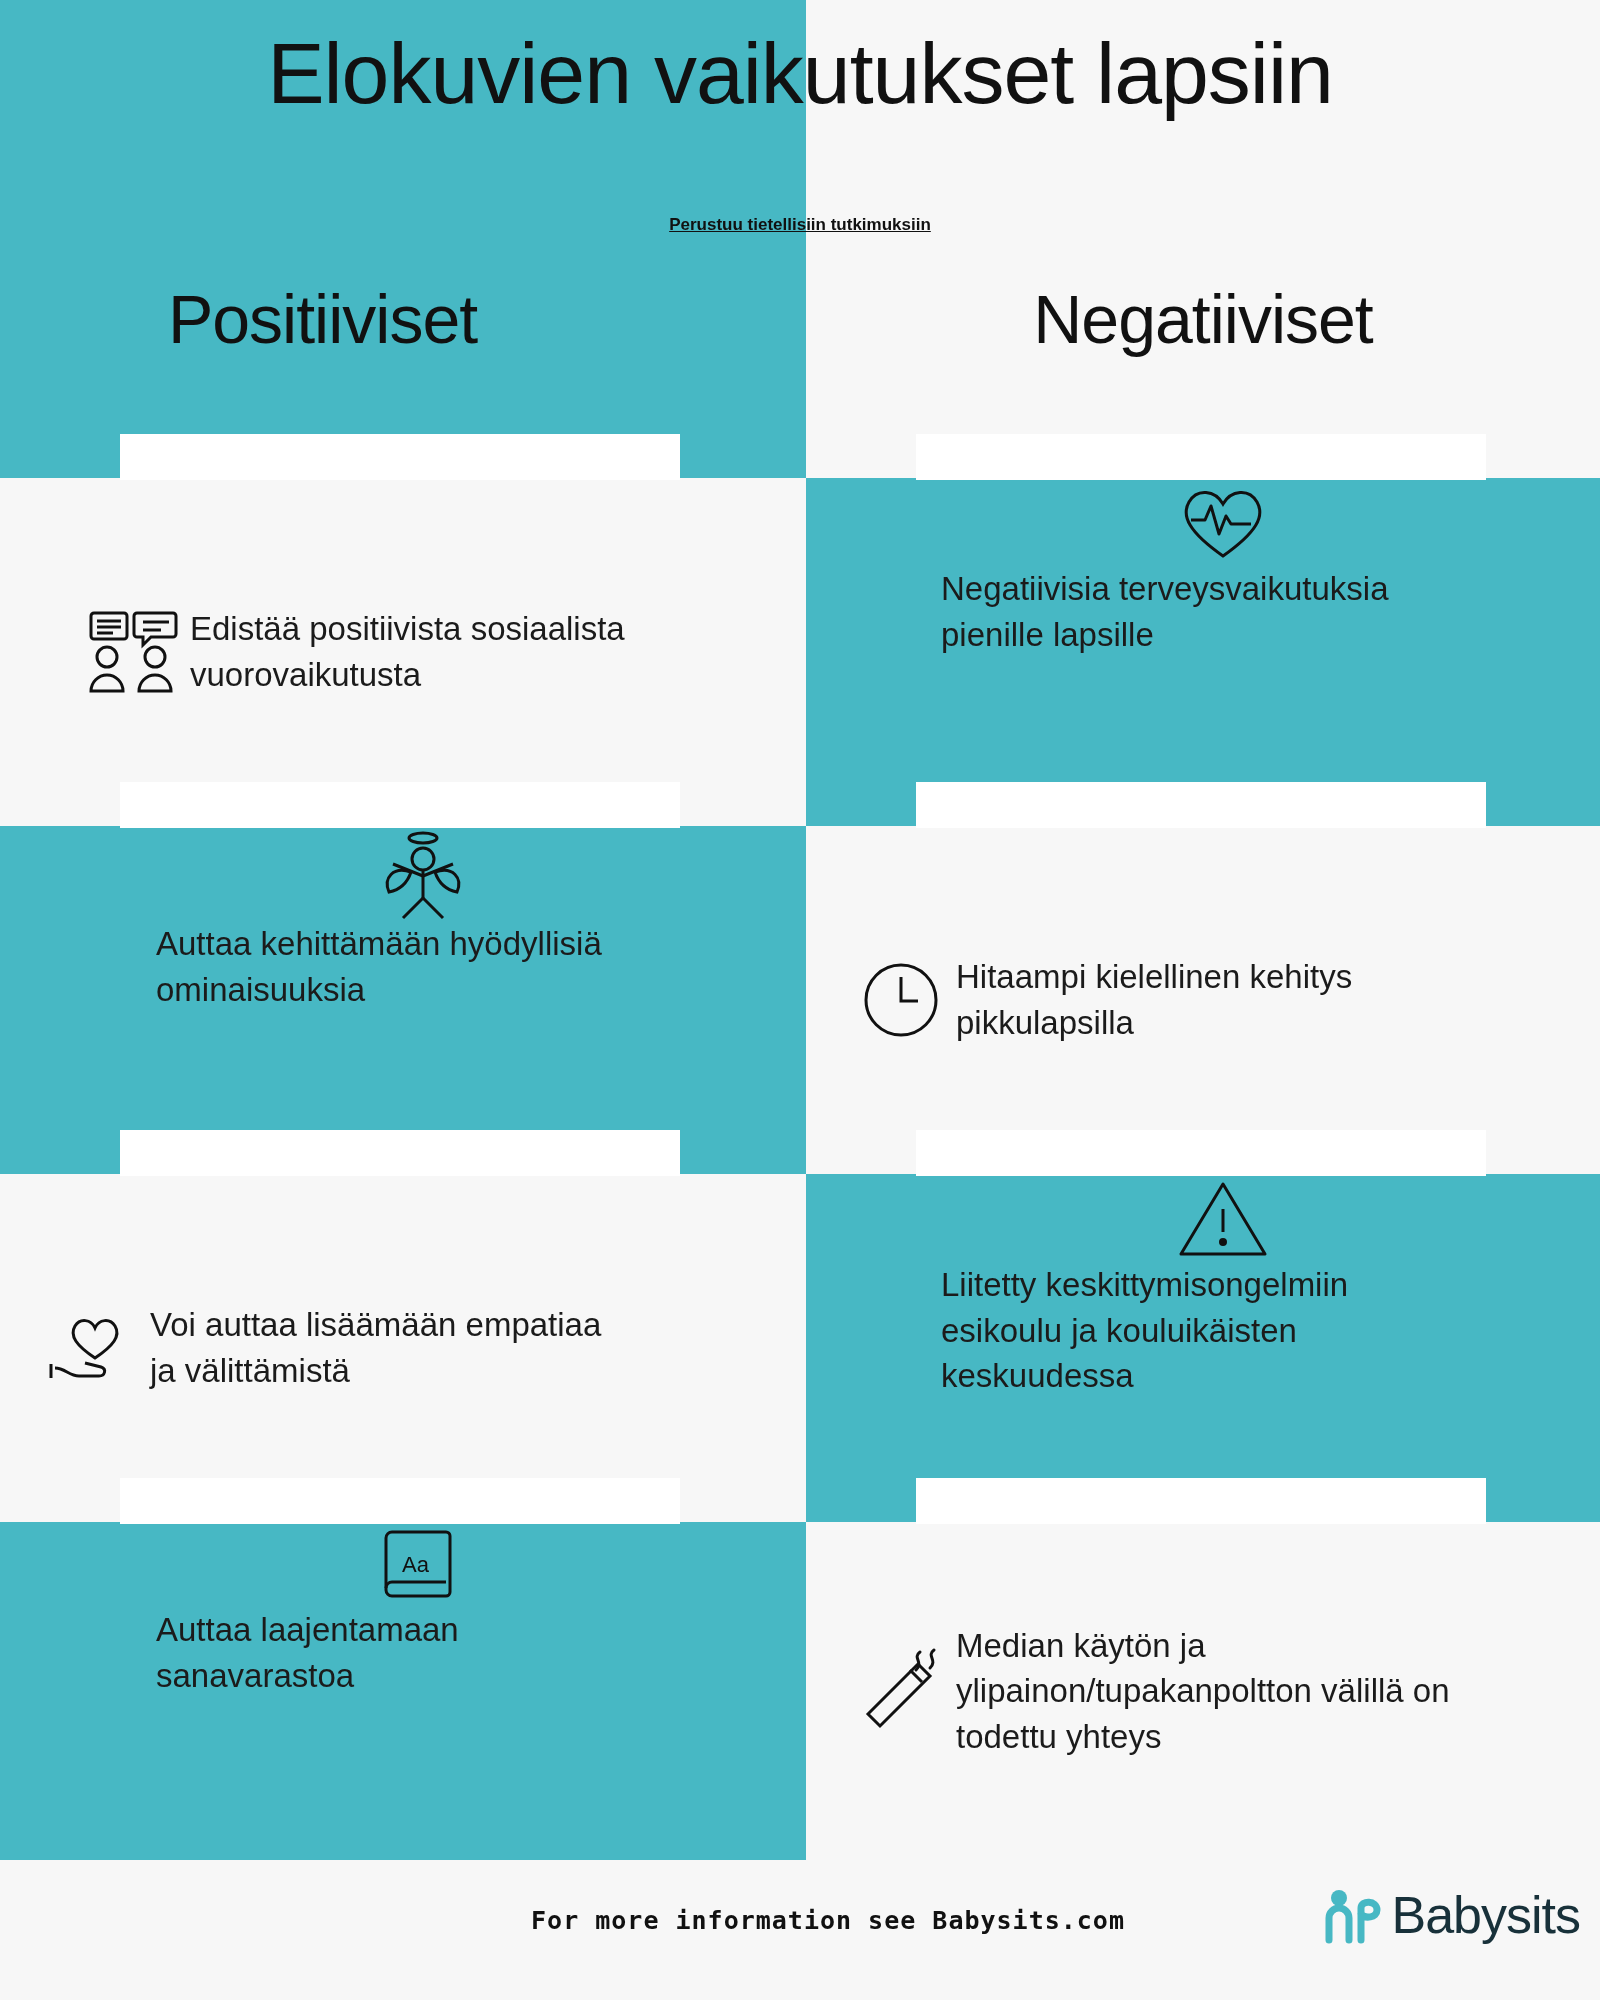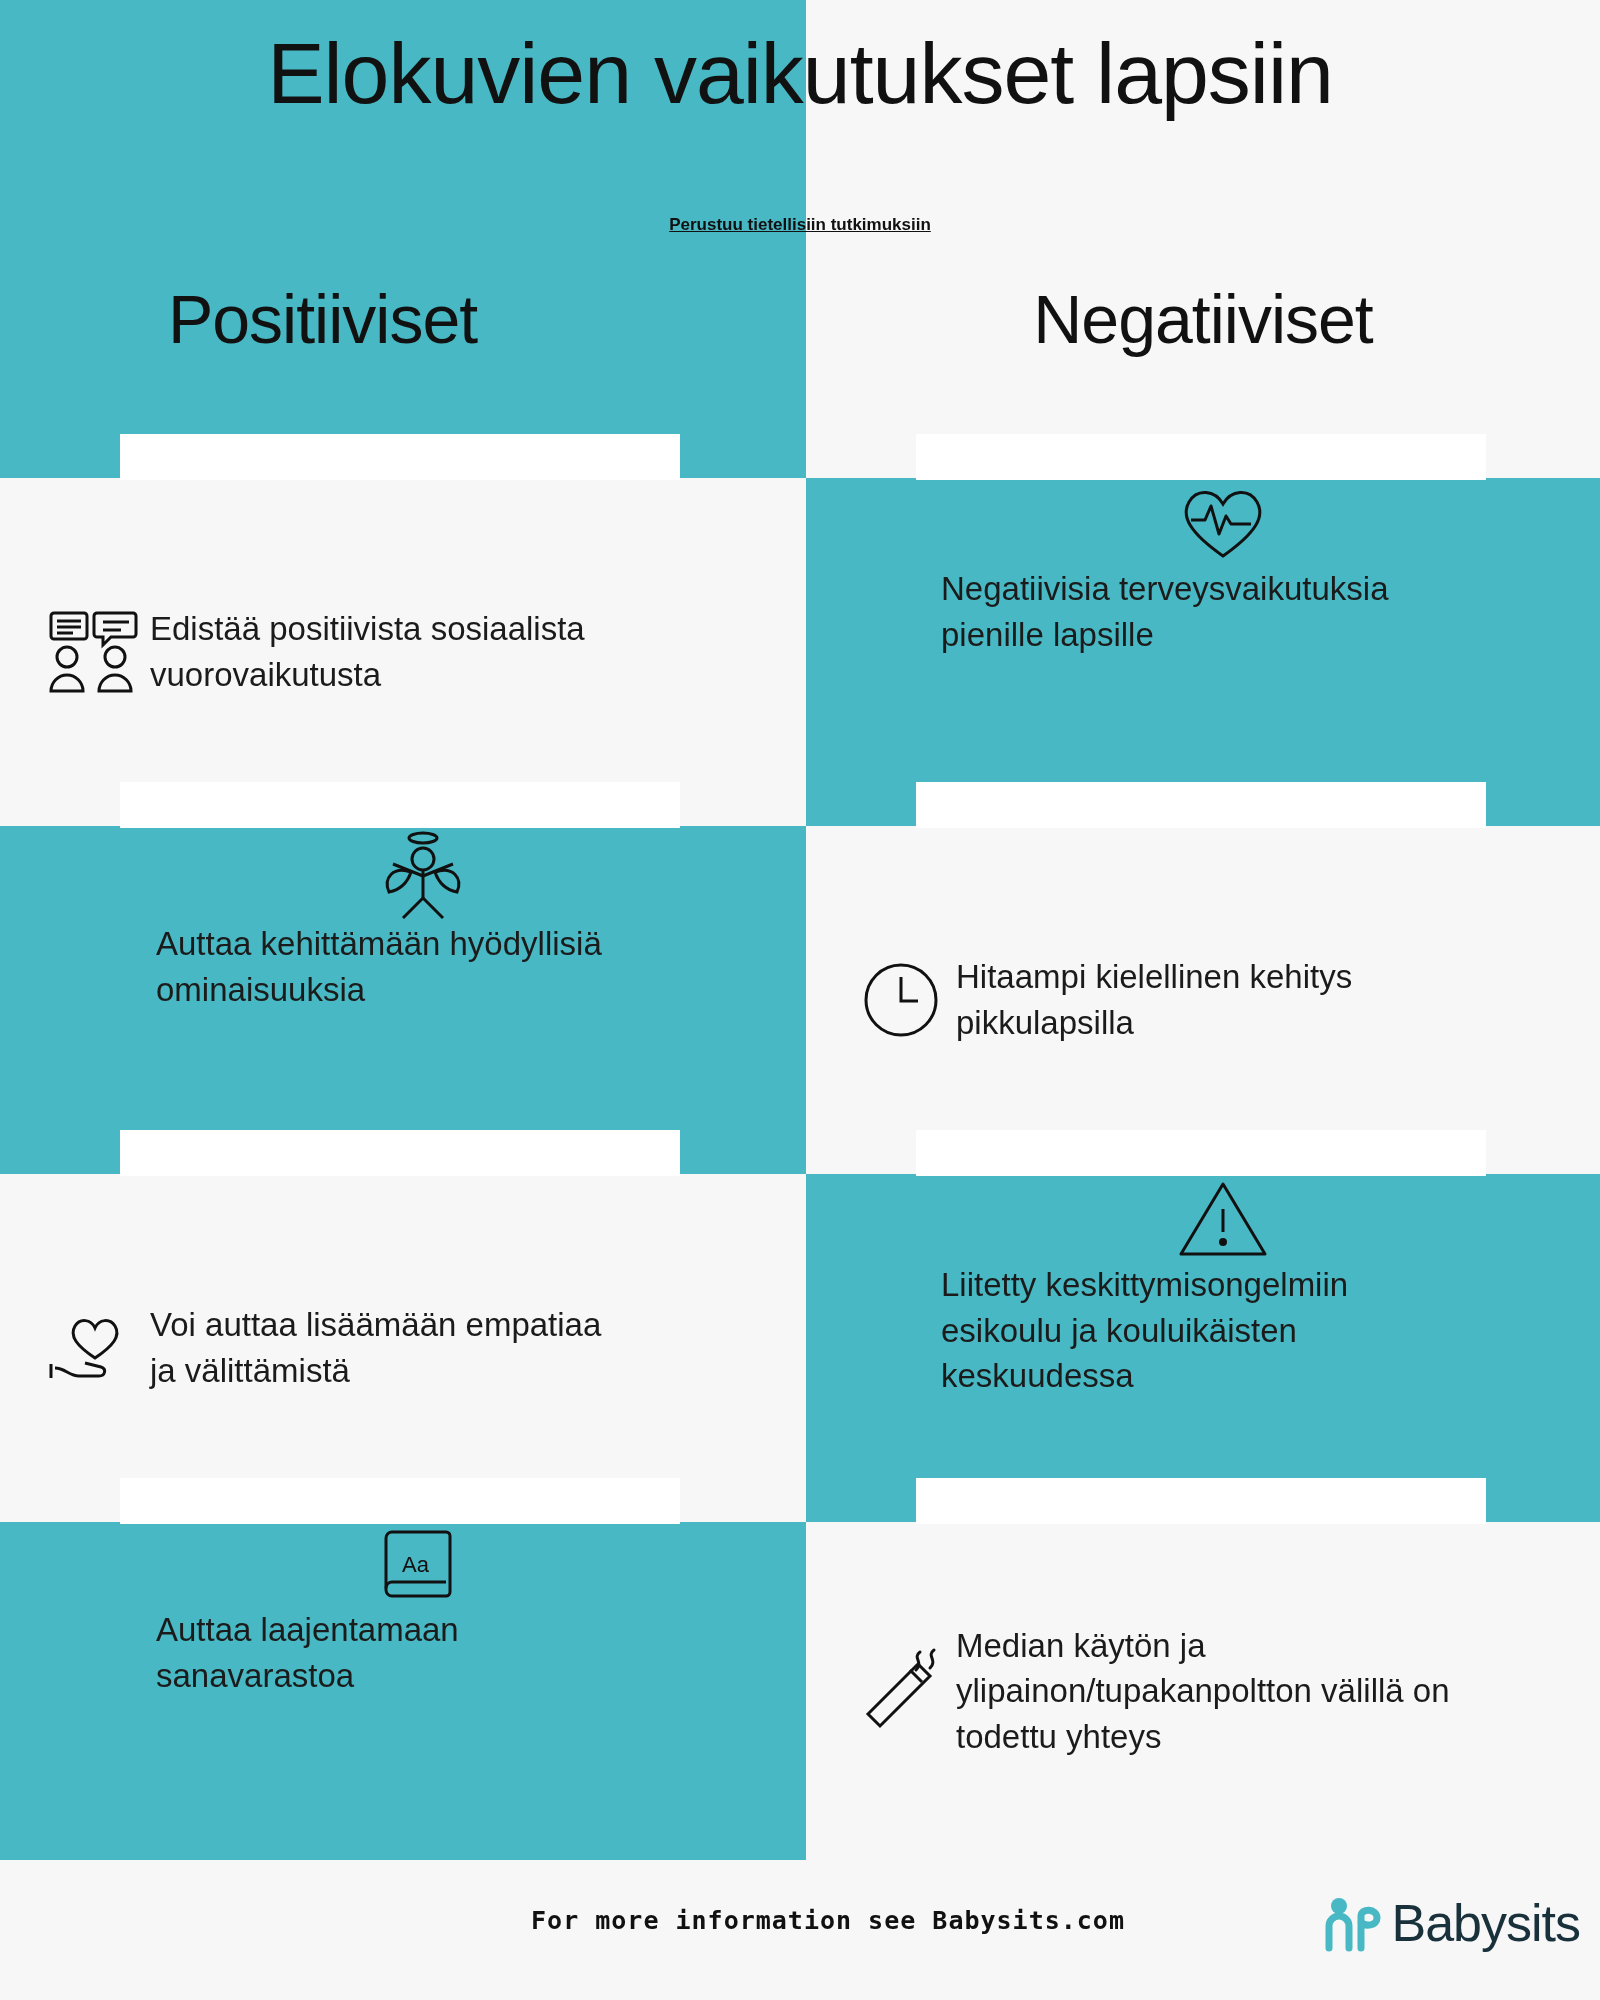--- a/index.html
+++ b/index.html
@@ -128,21 +128,20 @@
     letter-spacing: 1px;
     padding-left: 28px;
   }
   .brand {
     position: absolute;
     right: 20px;
     top: 22px;
     display: flex;
     align-items: center;
     gap: 4px;
-    margin-top: 8px;
   }
   .brand-name {
     font-size: 52px;
     color: #18313a;
     letter-spacing: -1px;
   }
   svg { display: block; }
 </style>
 </head>
 <body>
@@ -150,21 +149,21 @@
 <div class="poster">
 
   <div class="header-band"></div>
   <div class="header-right"></div>
 
   <div class="title">Elokuvien vaikutukset lapsiin</div>
   <div class="subtitle">Perustuu tietellisiin tutkimuksiin</div>
   <div class="col-head pos">Positiiviset</div>
   <div class="col-head neg">Negatiiviset</div>
 
-  <div class="cell grey left" style="left:0; top:478px; width:806px; height:348px;">
+  <div class="cell grey left" style="left:0; top:478px; width:806px; height:348px;padding-left:40px;">
     <div class="cell-icon">
       <svg width="100" height="90" viewBox="0 0 100 90" fill="none" stroke="#111" stroke-width="3">
         <rect x="6" y="6" width="36" height="26" rx="3"></rect>
         <line x1="12" y1="14" x2="36" y2="14"></line>
           <line x1="12" y1="20" x2="36" y2="20"></line>
           <line x1="12" y1="26" x2="28" y2="26"></line>
         <path d="M52 6 h36 a3 3 0 0 1 3 3 v18 a3 3 0 0 1 -3 3 h-22 l-8 8 v-8 h-6 a3 3 0 0 1 -3 -3 v-18 a3 3 0 0 1 3 -3 z"></path>
         <line x1="58" y1="15" x2="84" y2="15"></line>
           <line x1="58" y1="23" x2="76" y2="23"></line>
         <circle cx="22" cy="50" r="10"></circle>

